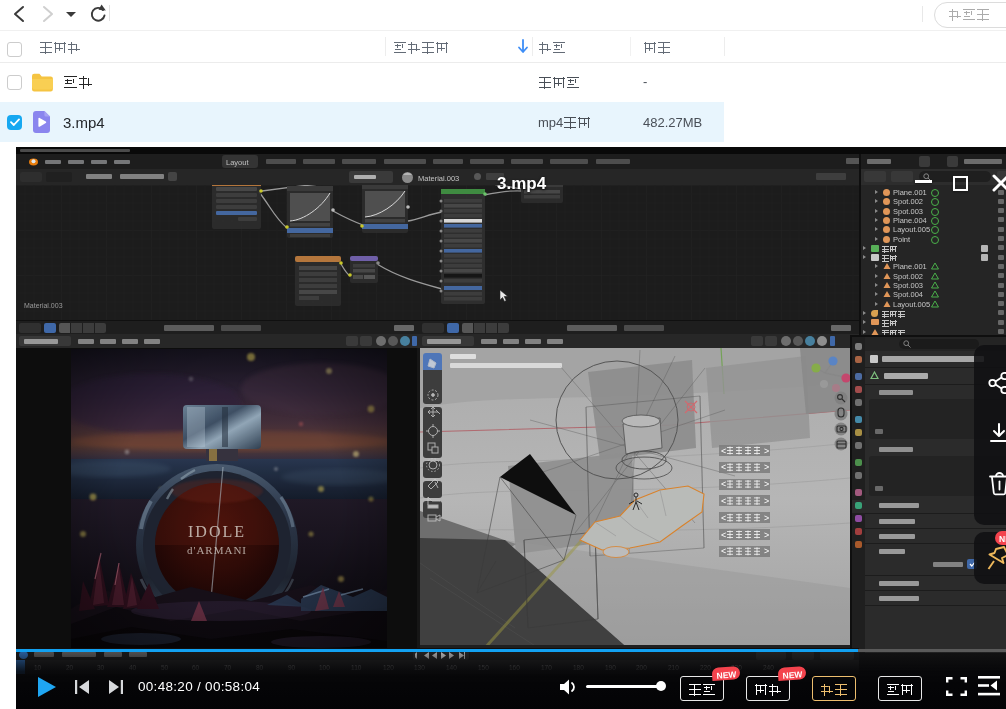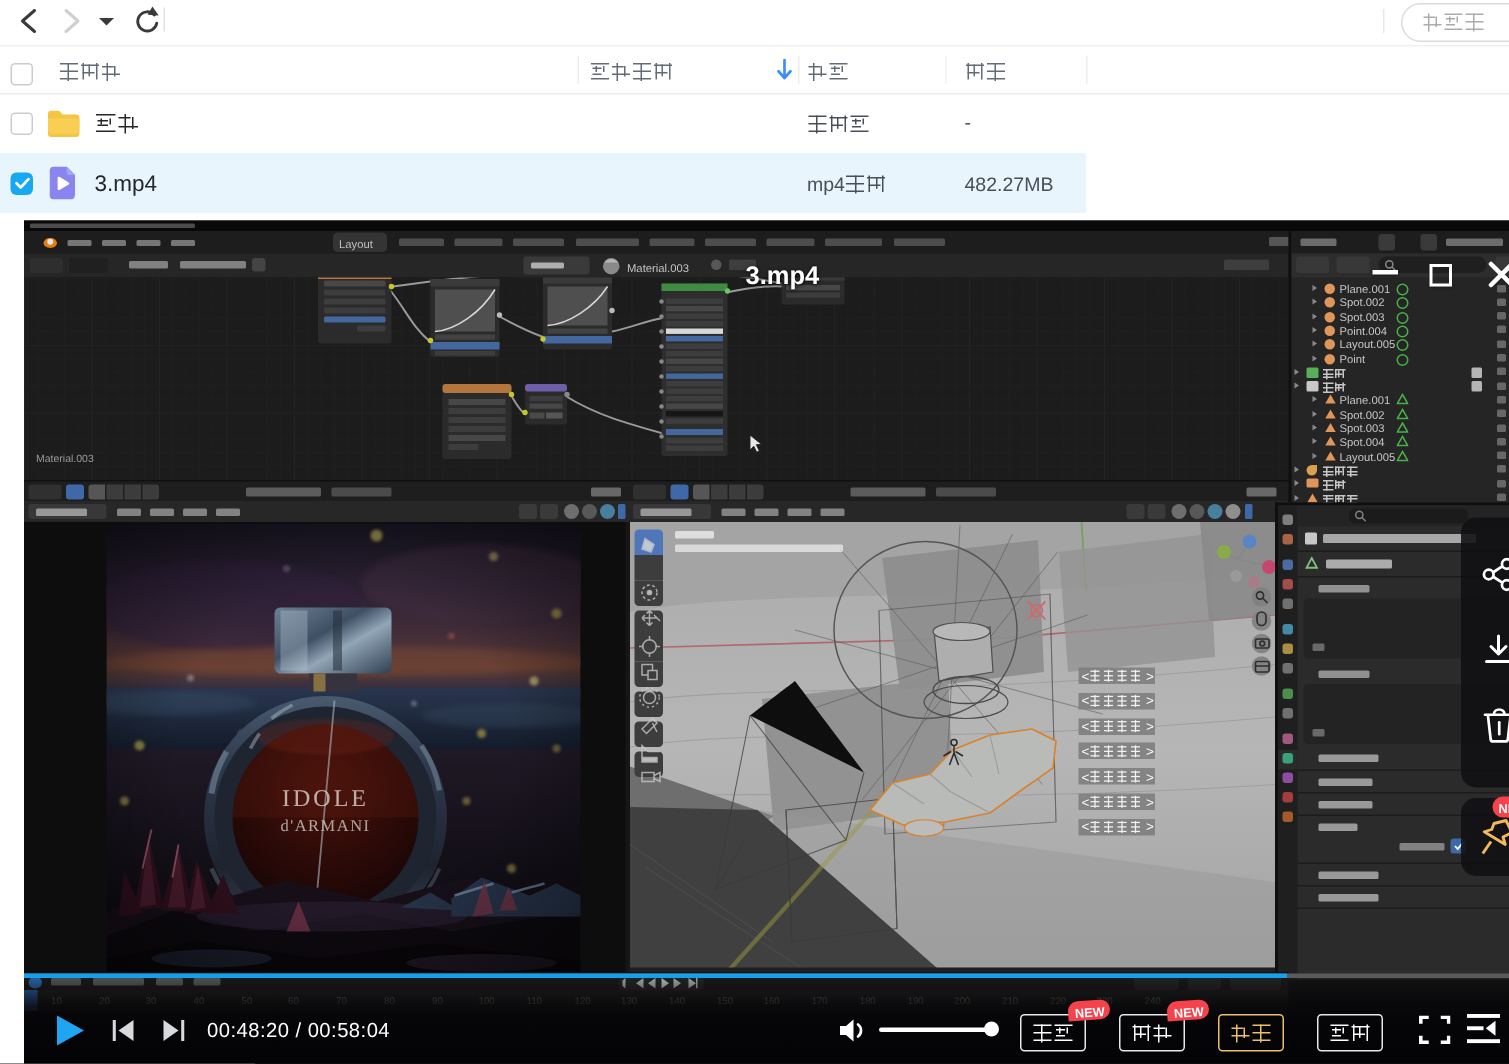--- a/index.html
+++ b/index.html
@@ -818,21 +818,21 @@
           <div class="a" style="left:155px;top:11.8px;width:6px;height:5px;background:#7e7e7e;opacity:.75;border-radius:1px"></div>
           <div class="a" style="left:14px;top:21.6px;width:0;height:0;border-left:3.5px solid #8a8a8a;border-top:2.5px solid transparent;border-bottom:2.5px solid transparent"></div>
           <div class="a" style="left:22px;top:20.6px;width:7px;height:7px;border-radius:50%;background:#e09658"></div>
           <div class="a" style="left:32px;top:19.6px;color:#c6c6c6;font-size:7.5px;font-family:'Liberation Sans'">Spot.003</div>
           <div class="a" style="left:70px;top:20.6px;width:6px;height:6px;border:1px solid #4ab04a;border-radius:50%"></div>
           <div class="a" style="left:137px;top:21.1px;width:6px;height:5px;background:#7e7e7e;opacity:.75;border-radius:1px"></div>
           <div class="a" style="left:146px;top:21.1px;width:6px;height:5px;background:#7e7e7e;opacity:.75;border-radius:1px"></div>
           <div class="a" style="left:155px;top:21.1px;width:6px;height:5px;background:#7e7e7e;opacity:.75;border-radius:1px"></div>
           <div class="a" style="left:14px;top:30.900000000000002px;width:0;height:0;border-left:3.5px solid #8a8a8a;border-top:2.5px solid transparent;border-bottom:2.5px solid transparent"></div>
           <div class="a" style="left:22px;top:29.900000000000002px;width:7px;height:7px;border-radius:50%;background:#e09658"></div>
-          <div class="a" style="left:32px;top:28.900000000000002px;color:#c6c6c6;font-size:7.5px;font-family:'Liberation Sans'">Point.004</div>
+          <div class="a" style="left:32px;top:28.900000000000002px;color:#c6c6c6;font-size:7.5px;font-family:'Liberation Sans'">Plane.004</div>
           <div class="a" style="left:70px;top:29.900000000000002px;width:6px;height:6px;border:1px solid #4ab04a;border-radius:50%"></div>
           <div class="a" style="left:137px;top:30.400000000000002px;width:6px;height:5px;background:#7e7e7e;opacity:.75;border-radius:1px"></div>
           <div class="a" style="left:146px;top:30.400000000000002px;width:6px;height:5px;background:#7e7e7e;opacity:.75;border-radius:1px"></div>
           <div class="a" style="left:155px;top:30.400000000000002px;width:6px;height:5px;background:#7e7e7e;opacity:.75;border-radius:1px"></div>
           <div class="a" style="left:14px;top:40.2px;width:0;height:0;border-left:3.5px solid #8a8a8a;border-top:2.5px solid transparent;border-bottom:2.5px solid transparent"></div>
           <div class="a" style="left:22px;top:39.2px;width:7px;height:7px;border-radius:50%;background:#e09658"></div>
           <div class="a" style="left:32px;top:38.2px;color:#c6c6c6;font-size:7.5px;font-family:'Liberation Sans'">Layout.005</div>
           <div class="a" style="left:70px;top:39.2px;width:6px;height:6px;border:1px solid #4ab04a;border-radius:50%"></div>
           <div class="a" style="left:137px;top:39.7px;width:6px;height:5px;background:#7e7e7e;opacity:.75;border-radius:1px"></div>
           <div class="a" style="left:146px;top:39.7px;width:6px;height:5px;background:#7e7e7e;opacity:.75;border-radius:1px"></div>

